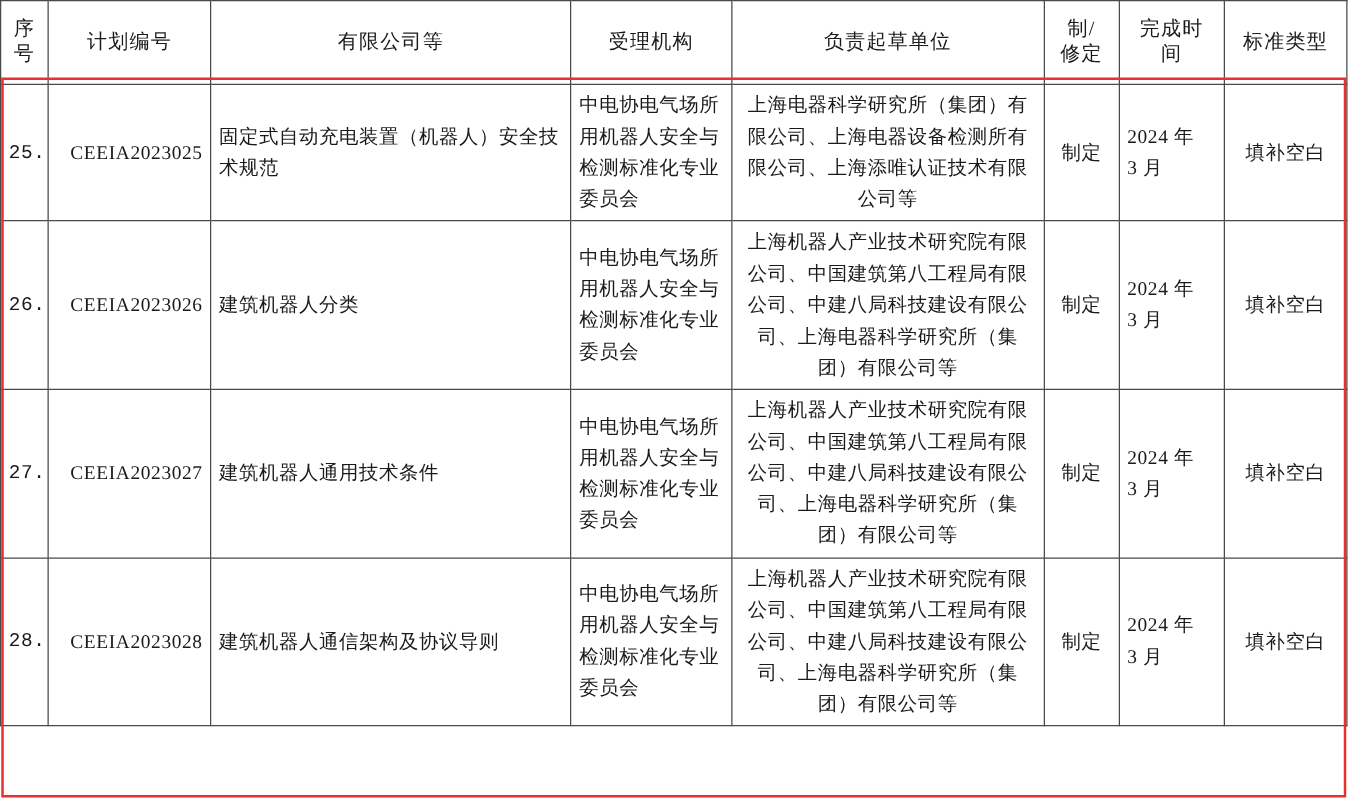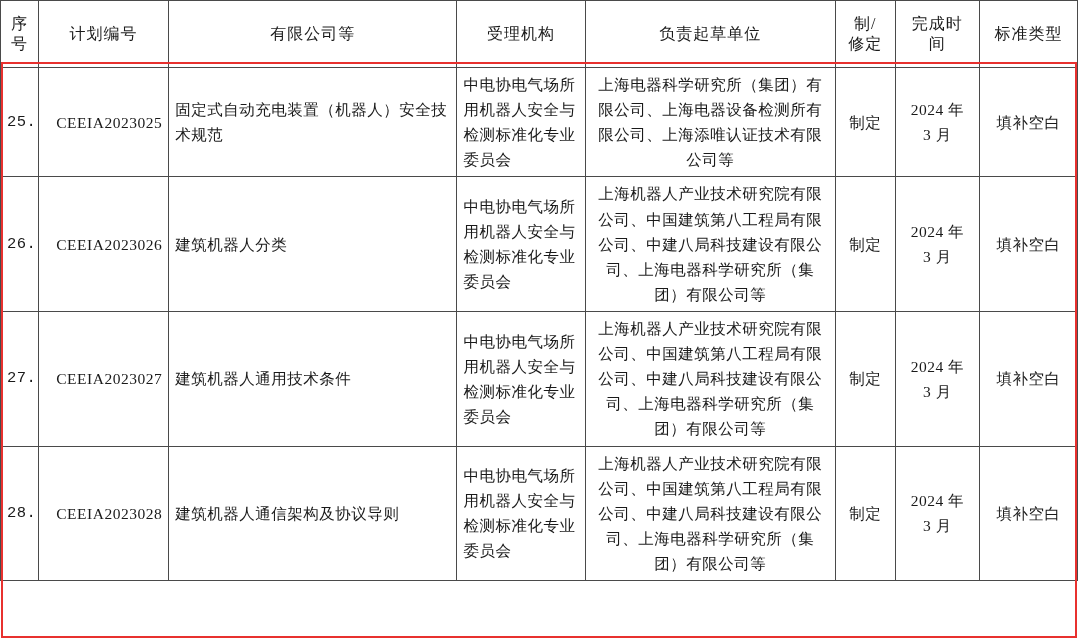--- a/index.html
+++ b/index.html
@@ -82,21 +82,20 @@
     padding-left: 8px;
     padding-right: 6px;
     letter-spacing: 0.6px;
   }
   td.type,
   td.cat {
     text-align: center;
     white-space: nowrap;
   }
   td.date {
-    text-align: center;
     line-height: 1.6;
   }
   td.date .d-line { display: block; }
 
   
   .red-box {
     position: absolute;
     left: 1px;
     top: 62px;
     width: 1076px;

